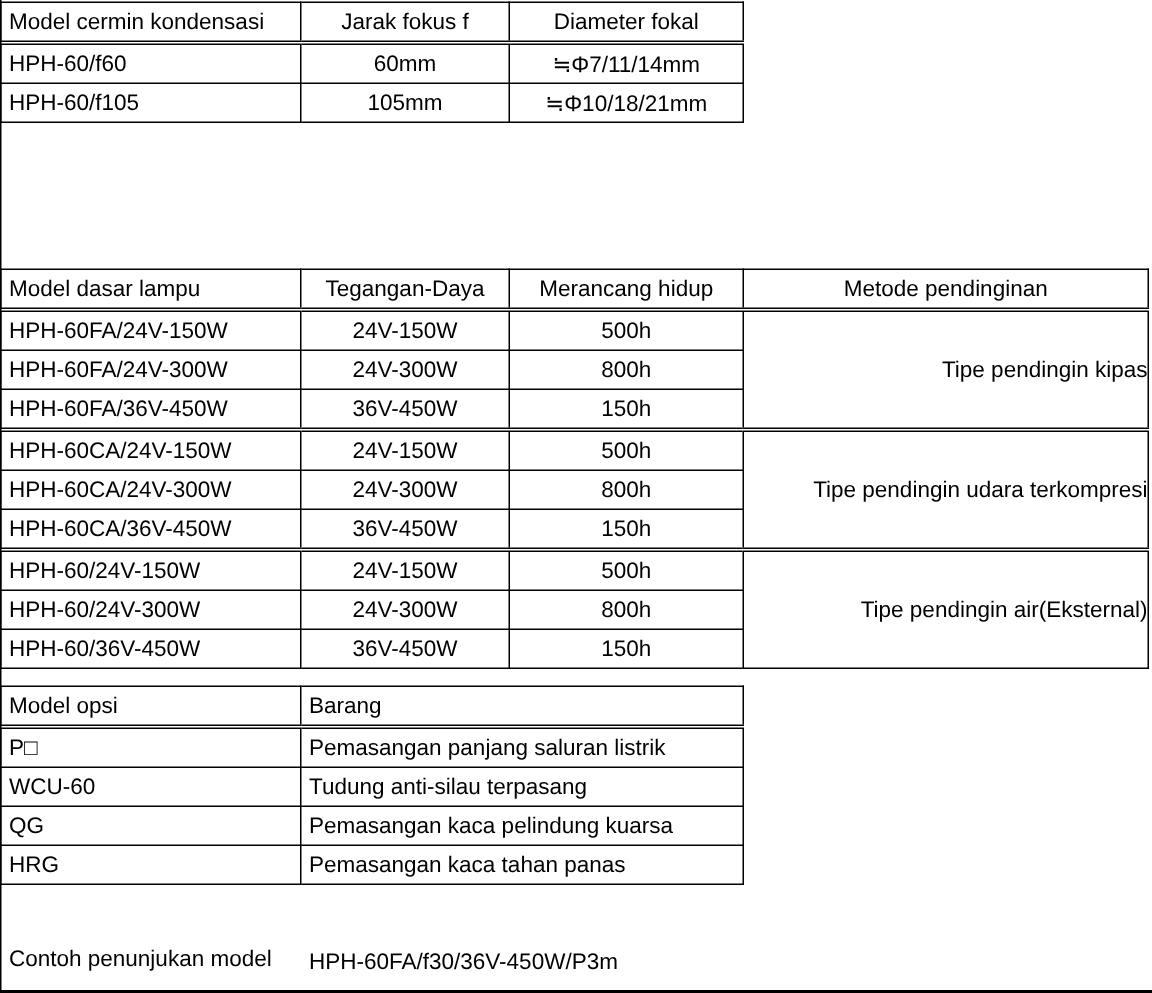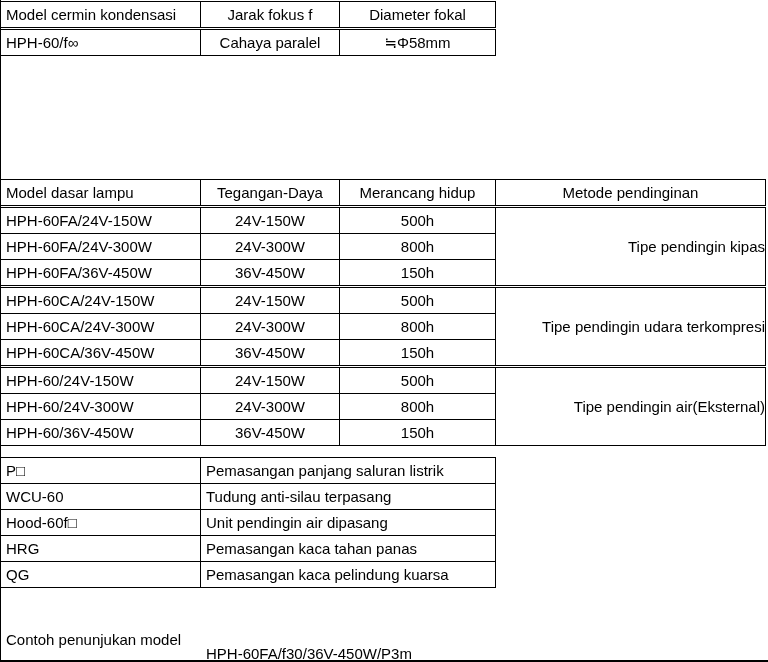--- a/index.html
+++ b/index.html
@@ -30,43 +30,48 @@
     vertical-align:middle;
   }
   .tbl .l{text-align:left;padding-left:5px;margin-top:48px;}
   .tbl .c{text-align:center;margin-top:48px;}
   tr.hdr th{border-bottom:3px double #000;}
   tr.gsep td{border-bottom:3px double #000;}
   td.coolcell{text-align:right;}
   td.cooldbl{border-bottom:3px double #000;}
   .example{position:absolute;left:0;top:631px;width:768px;height:22px;}
   .example .lab{position:absolute;left:6px;top:0;}
-  .example .val{position:absolute;left:206px;top:14px;}
+  .example .val{position:absolute;left:206px;top:2px;}
 </style>
 </head>
 <body>
 
 <div class="sheet">
 
   <table class="tbl" style="left:0;top:1px;width:495px;">
     <colgroup>
         <col style="width:200px">
         <col style="width:139px">
         <col style="width:156px">
       </colgroup>
     <tbody>
         <tr class="hdr">
       <th class="l">Model cermin kondensasi</th>
       <th class="c">Jarak fokus f</th>
       <th class="c">Diameter fokal</th>
     </tr>
     <tr>
-      <td class="l">HPH-60/f∞</td>
-      <td class="c">Cahaya paralel</td>
-      <td class="c">≒Φ58mm</td>
+      <td class="l">HPH-60/f60</td>
+      <td class="c">60mm</td>
+      <td class="c">≒Φ7/11/14mm</td>
+    </tr>
+    <tr>
+      <td class="l">HPH-60/f105</td>
+      <td class="c">105mm</td>
+      <td class="c">≒Φ10/18/21mm</td>
     </tr>
   </tbody>
     </table>
 
   <table class="tbl" style="left:0;top:179px;width:765px;">
     <colgroup>
         <col style="width:200px">
         <col style="width:139px">
         <col style="width:156px">
         <col style="width:270px">
@@ -131,39 +136,39 @@
     </tr>
   </tbody>
     </table>
 
   <table class="tbl" style="left:0;top:457px;width:495px;">
     <colgroup>
         <col style="width:200px">
         <col style="width:295px">
       </colgroup>
     <tbody>
+        <tr class="hdr">
+      <th class="l">Model opsi</th>
+      <th class="l">Barang</th>
+    </tr>
     <tr>
       <td class="l">P□</td>
       <td class="l">Pemasangan panjang saluran listrik</td>
     </tr>
     <tr>
       <td class="l">WCU-60</td>
       <td class="l">Tudung anti-silau terpasang</td>
     </tr>
     <tr>
-      <td class="l">Hood-60f□</td>
-      <td class="l">Unit pendingin air dipasang</td>
+      <td class="l">QG</td>
+      <td class="l">Pemasangan kaca pelindung kuarsa</td>
     </tr>
     <tr>
       <td class="l">HRG</td>
       <td class="l">Pemasangan kaca tahan panas</td>
-    </tr>
-    <tr>
-      <td class="l">QG</td>
-      <td class="l">Pemasangan kaca pelindung kuarsa</td>
     </tr>
   </tbody>
     </table>
 
   <div class="example">
     <span class="lab">Contoh penunjukan model</span>
     <span class="val">HPH-60FA/f30/36V-450W/P3m</span>
   </div>
 
   <div class="vline"></div>

